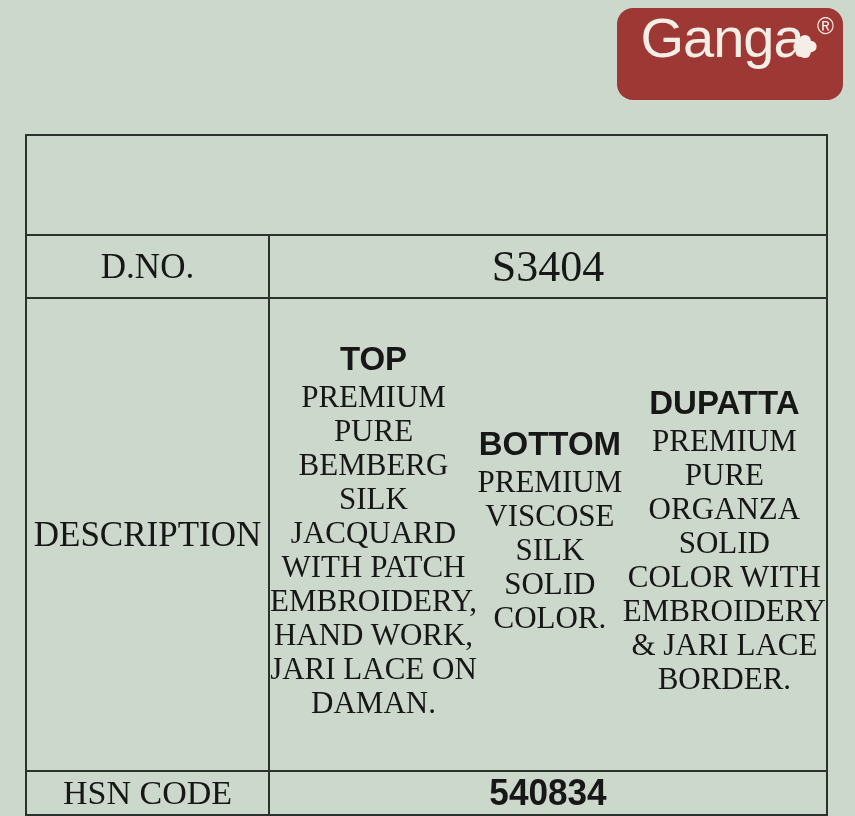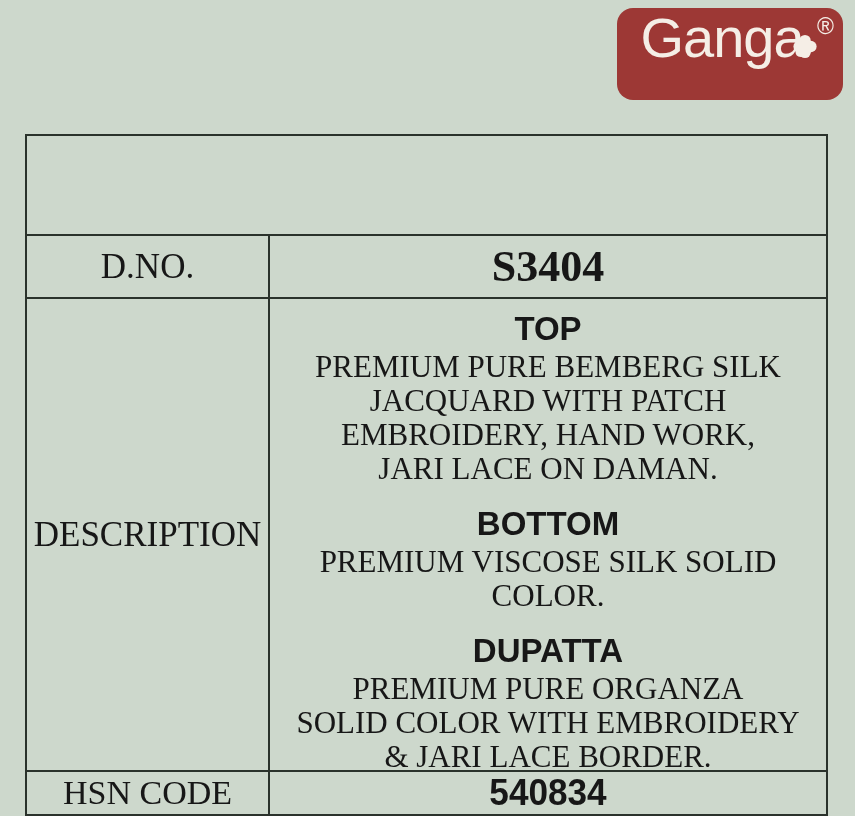--- a/index.html
+++ b/index.html
@@ -92,33 +92,33 @@
   .h-part { height: 14px; }
 
   .v-nida {
     font-size: 72px;
     font-weight: bold;
     font-style: italic;
     letter-spacing: 1px;
   }
   .v-dno {
     font-size: 44px;
-    font-weight: bold;
+    font-weight: normal;
   }
   .v-hsn {
     font-family: "Liberation Sans", sans-serif;
     font-size: 37px;
     font-weight: bold;
     transform: scaleX(0.95);
   }
 
   .desc-cell {
     flex: 1;
     display: flex;
-    flex-direction: column;
+    flex-direction: row;
     align-items: center;
     padding-top: 12px;
     text-align: center;
   }
   .sec { margin-bottom: 20px; }
   .sec:last-child { margin-bottom: 0; }
   .sec-h {
     font-family: "Liberation Sans", sans-serif;
     font-weight: bold;
     font-size: 33px;

